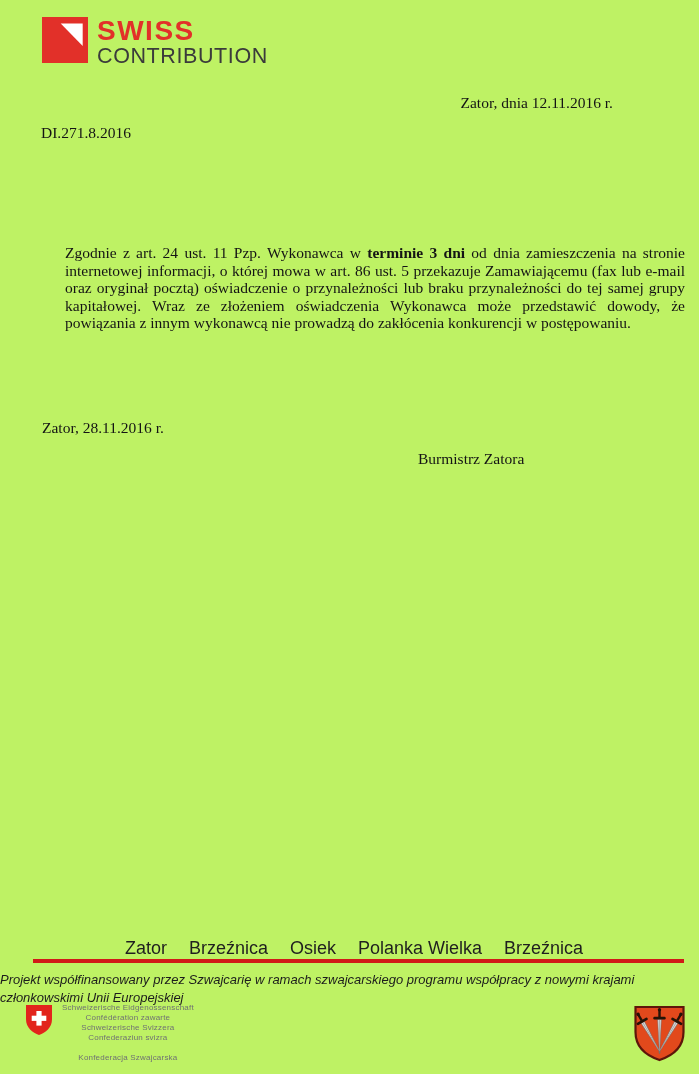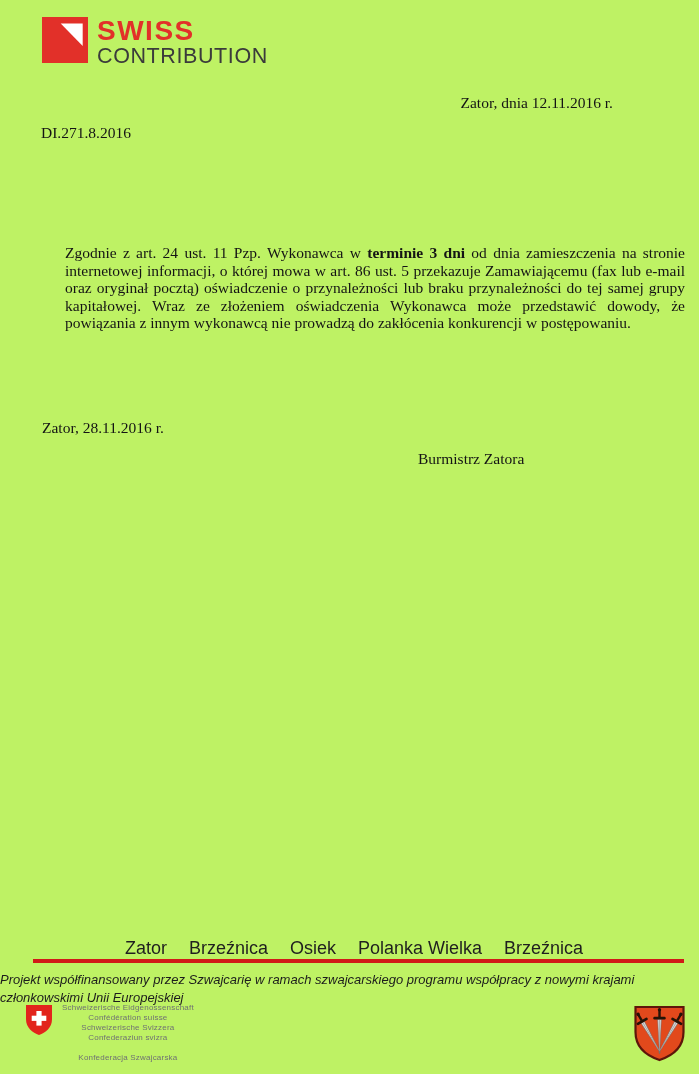--- a/index.html
+++ b/index.html
@@ -83,21 +83,21 @@
   </div>
 
   <div class="swiss-block">
     <svg class="swiss-arms" viewBox="0 0 30 34" xmlns="http://www.w3.org/2000/svg">
       <path d="M2,2 H28 V16 C28,25 21.5,29.5 15,32 C8.5,29.5 2,25 2,16 Z" fill="#e2241c"></path>
       <rect x="12.4" y="8" width="5.2" height="14.6" fill="#ffffff"></rect>
       <rect x="7.7" y="12.7" width="14.6" height="5.2" fill="#ffffff"></rect>
     </svg>
     <div class="swiss-lines">
       <div>Schweizerische Eidgenossenschaft</div>
-      <div>Confédération suisse</div>
+      <div>Confédération zawarte</div>
       <div>Schweizerische Svizzera</div>
       <div>Confederaziun svizra</div>
       <div class="swiss-line-pl">Konfederacja Szwajcarska</div>
     </div>
   </div>
 
   <svg class="zator-arms" viewBox="0 0 55 59" xmlns="http://www.w3.org/2000/svg" xmlns:xlink="http://www.w3.org/1999/xlink">
     <defs>
       <g id="sword">
         <rect x="26.3" y="6.2" width="2.4" height="7" fill="#241307"></rect>

